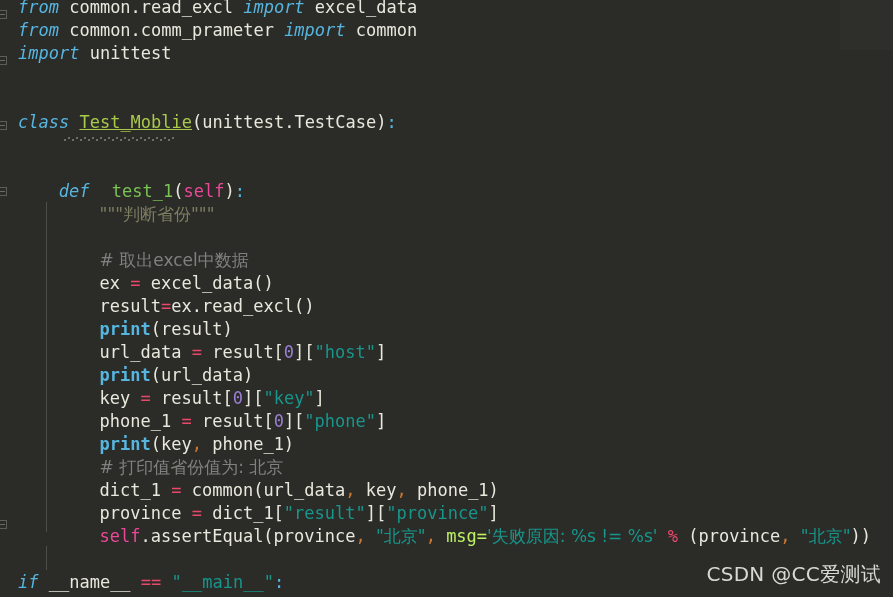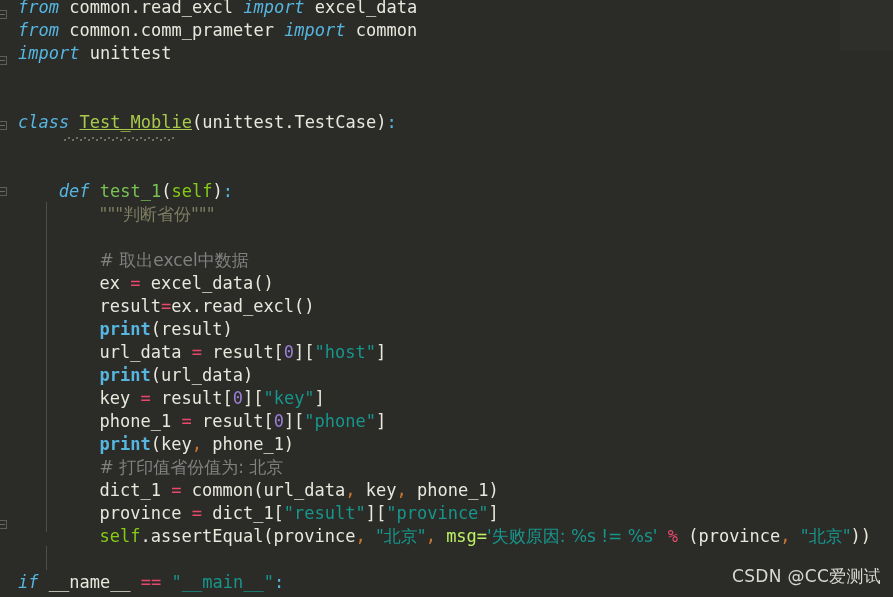--- a/index.html
+++ b/index.html
@@ -68,22 +68,22 @@
     top: 3px;
     width: 5px;
     height: 1px;
     background: #6a6a63;
   }
   .kwblue   { color: #56b6e0; font-style: italic; }
   .kwplain  { color: #56b6e0; }
   .ident    { color: #e8e8dd; }
   .func     { color: #56b6e0; font-weight: bold; }
   .classname{ color: #a9c94b; text-decoration: underline; }
-  .defname  { color: #79c353; }
-  .selfkw   { color: #84cc16; }
+  .defname  { color: #79c353; margin-left: 12px; }
+  .selfkw   { color: #ec4899; }
   .num      { color: #9b7fd4; }
   .str      { color: #17968c; }
   .op       { color: #e8496b; }
   .comma    { color: #cc7832; }
   .comment  { color: #808080; text-align: right; }
   .docstr   { color: #7d7d62; }
   .kwarg    { color: #bef264; }
   .punct    { color: #e8e8dd; }
   .cjk      { font-family: "DejaVu Sans", "Liberation Sans", sans-serif; }
   
@@ -95,21 +95,21 @@
       radial-gradient(circle at 6px 1px, #6e6e62 1px, transparent 1.2px);
     background-size: 8px 4px;
     background-repeat: repeat-x;
   }
   
   #watermark {
     position: absolute;
     right: 12px;
     bottom: 9px;
     font-family: "DejaVu Sans", "Liberation Sans", sans-serif;
-    font-size: 17px;
+    font-size: 20px;
     color: #d9d9d4;
     letter-spacing: 0.3px;
   }
 </style>
 </head>
 <body>
 
 <div id="screen">
 
   <div id="top-right-patch"></div>

